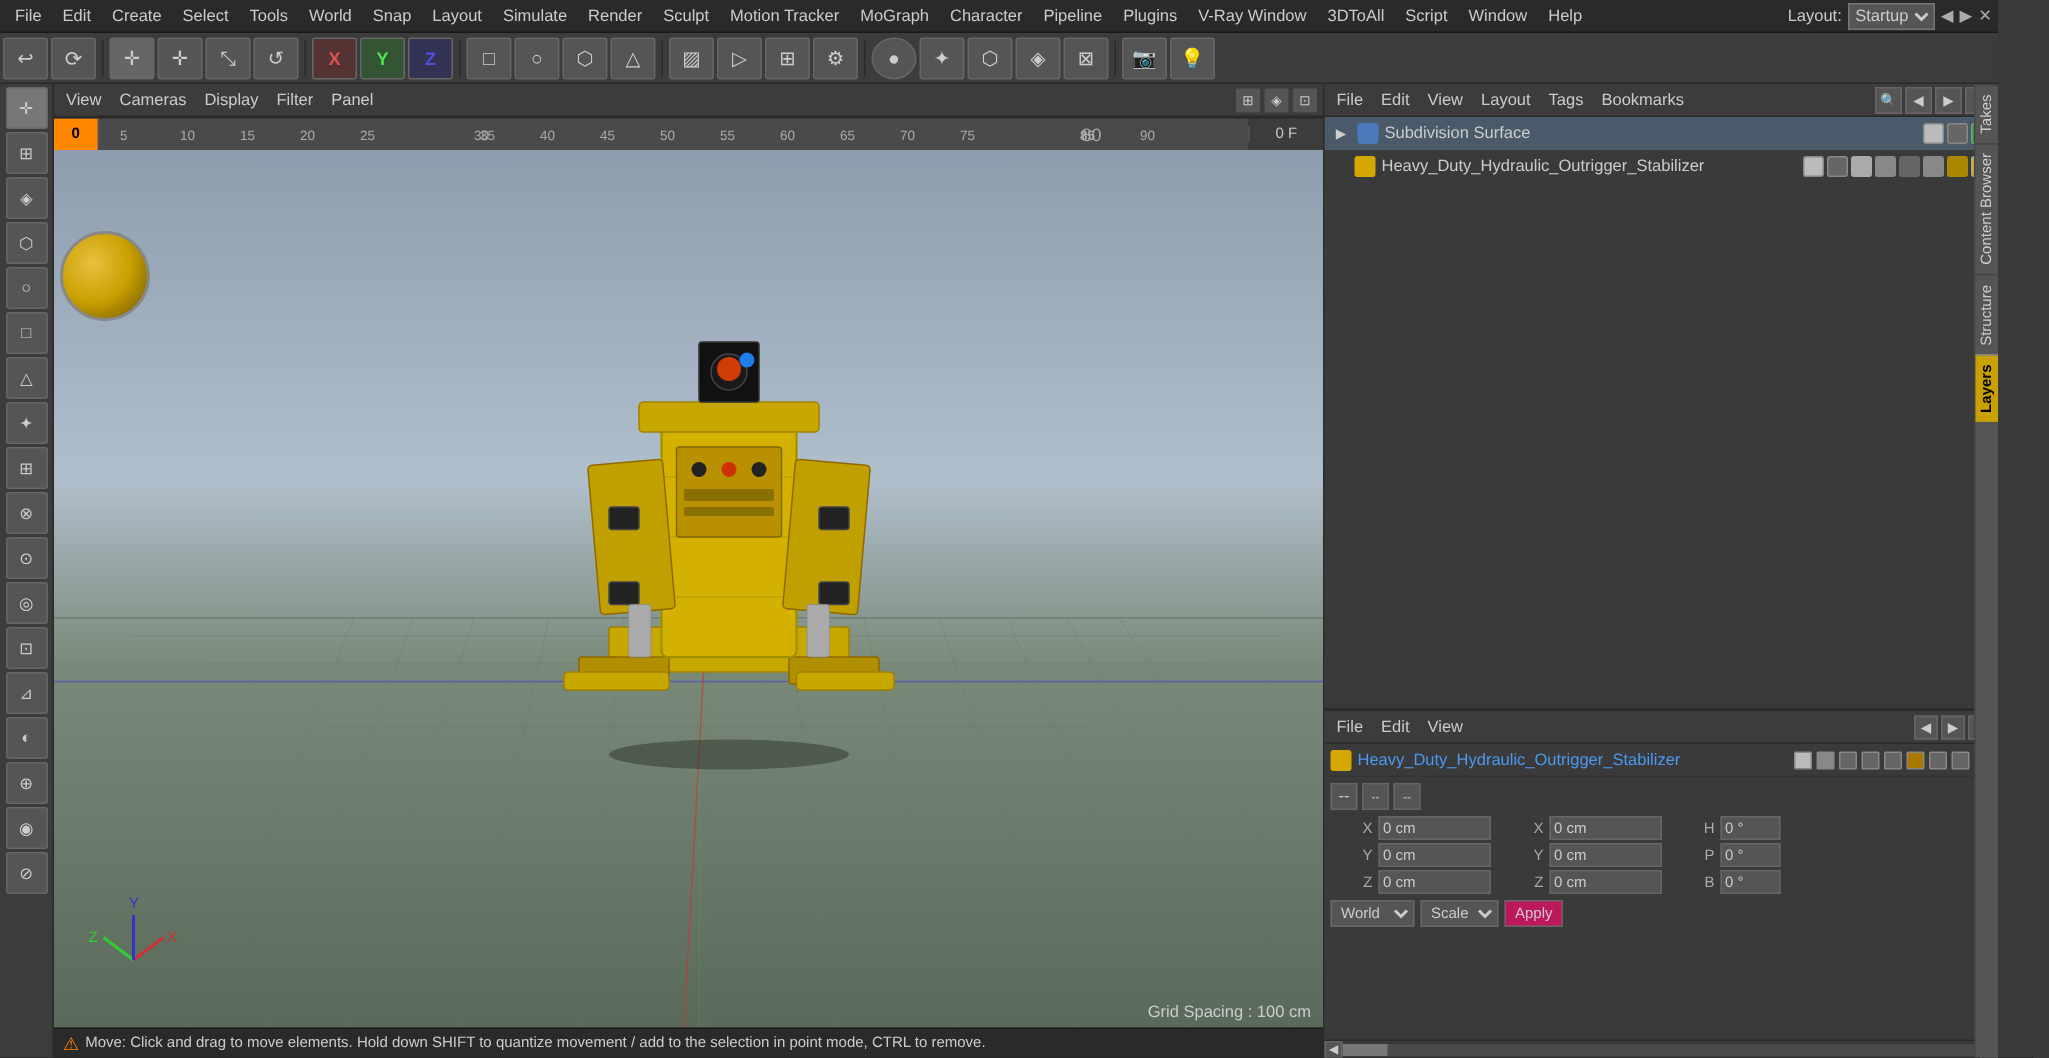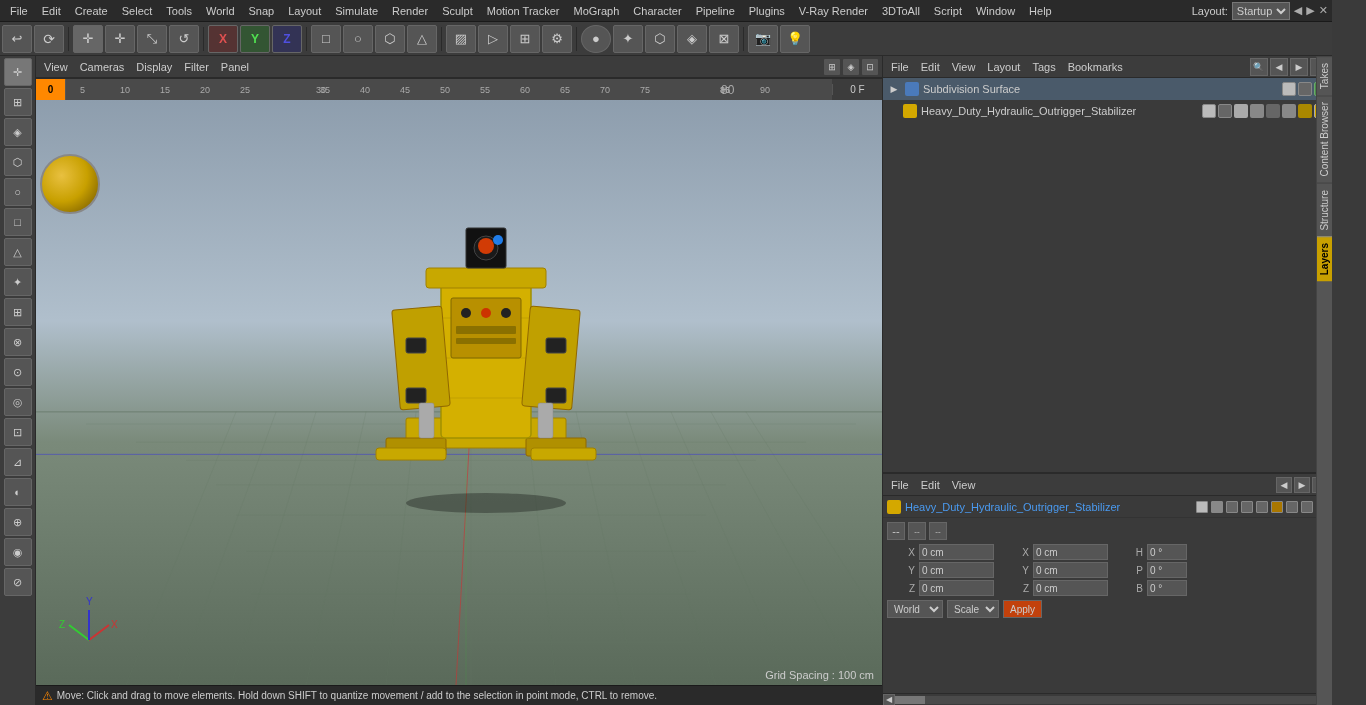--- a/index.html
+++ b/index.html
@@ -171,21 +171,21 @@
     }
     #coord-grid {
       display:grid; grid-template-columns: 30px 80px 30px 80px 30px 80px; gap:2px; align-items:center;
     }
     .coord-label { color:#aaa; font-size:10px; text-align:right; padding-right:2px; }
     .coord-input { background:#555; border:1px solid #666; color:#ccc; font-size:10px; height:16px; width:75px; padding:0 2px; }
     .coord-input-H { background:#555; border:1px solid #666; color:#ccc; font-size:10px; height:16px; width:40px; padding:0 2px; }
     #coord-bottom { display:flex; align-items:center; gap:4px; margin-top:4px; }
     #world-select { background:#555; border:1px solid #666; color:#ccc; font-size:10px; height:18px; padding:0 2px; }
     #scale-select { background:#555; border:1px solid #666; color:#ccc; font-size:10px; height:18px; padding:0 2px; }
-    #apply-btn { background:#c2410c; border:1px solid #666; color:#ccc; font-size:10px; height:18px; padding:0 6px; cursor:pointer; }
+    #apply-btn { background:#be185d; border:1px solid #666; color:#ccc; font-size:10px; height:18px; padding:0 6px; cursor:pointer; }
 
     
     #bottom-scrollbar {
       height: 12px; background: #3a3a3a; border-top: 1px solid #2a2a2a;
       display:flex; align-items:center;
     }
     .scroll-arrow { width:12px; height:12px; background:#555; border:1px solid #666; color:#ccc; font-size:8px; display:flex; align-items:center; justify-content:center; cursor:pointer; flex-shrink:0; }
     .scroll-track { flex:1; height:8px; background:#4a4a4a; }
     .scroll-thumb { width:30px; height:8px; background:#777; }
   </style>
@@ -204,21 +204,21 @@
     <div class="menu-item">Snap</div>
     <div class="menu-item">Layout</div>
     <div class="menu-item">Simulate</div>
     <div class="menu-item">Render</div>
     <div class="menu-item">Sculpt</div>
     <div class="menu-item">Motion Tracker</div>
     <div class="menu-item">MoGraph</div>
     <div class="menu-item">Character</div>
     <div class="menu-item">Pipeline</div>
     <div class="menu-item">Plugins</div>
-    <div class="menu-item">V-Ray Render</div>
+    <div class="menu-item">V-Ray Window</div>
     <div class="menu-item">3DToAll</div>
     <div class="menu-item">Script</div>
     <div class="menu-item">Window</div>
     <div class="menu-item">Help</div>
 
     <div style="margin-left:auto; display:flex; align-items:center; gap:4px;">
       <span style="font-size:11px;color:#ccc;">Layout:</span>
       <select id="layout-select" style="background:#555;color:#ccc;border:1px solid #777;font-size:11px;height:18px;">
         <option>Startup</option>
       </select>

